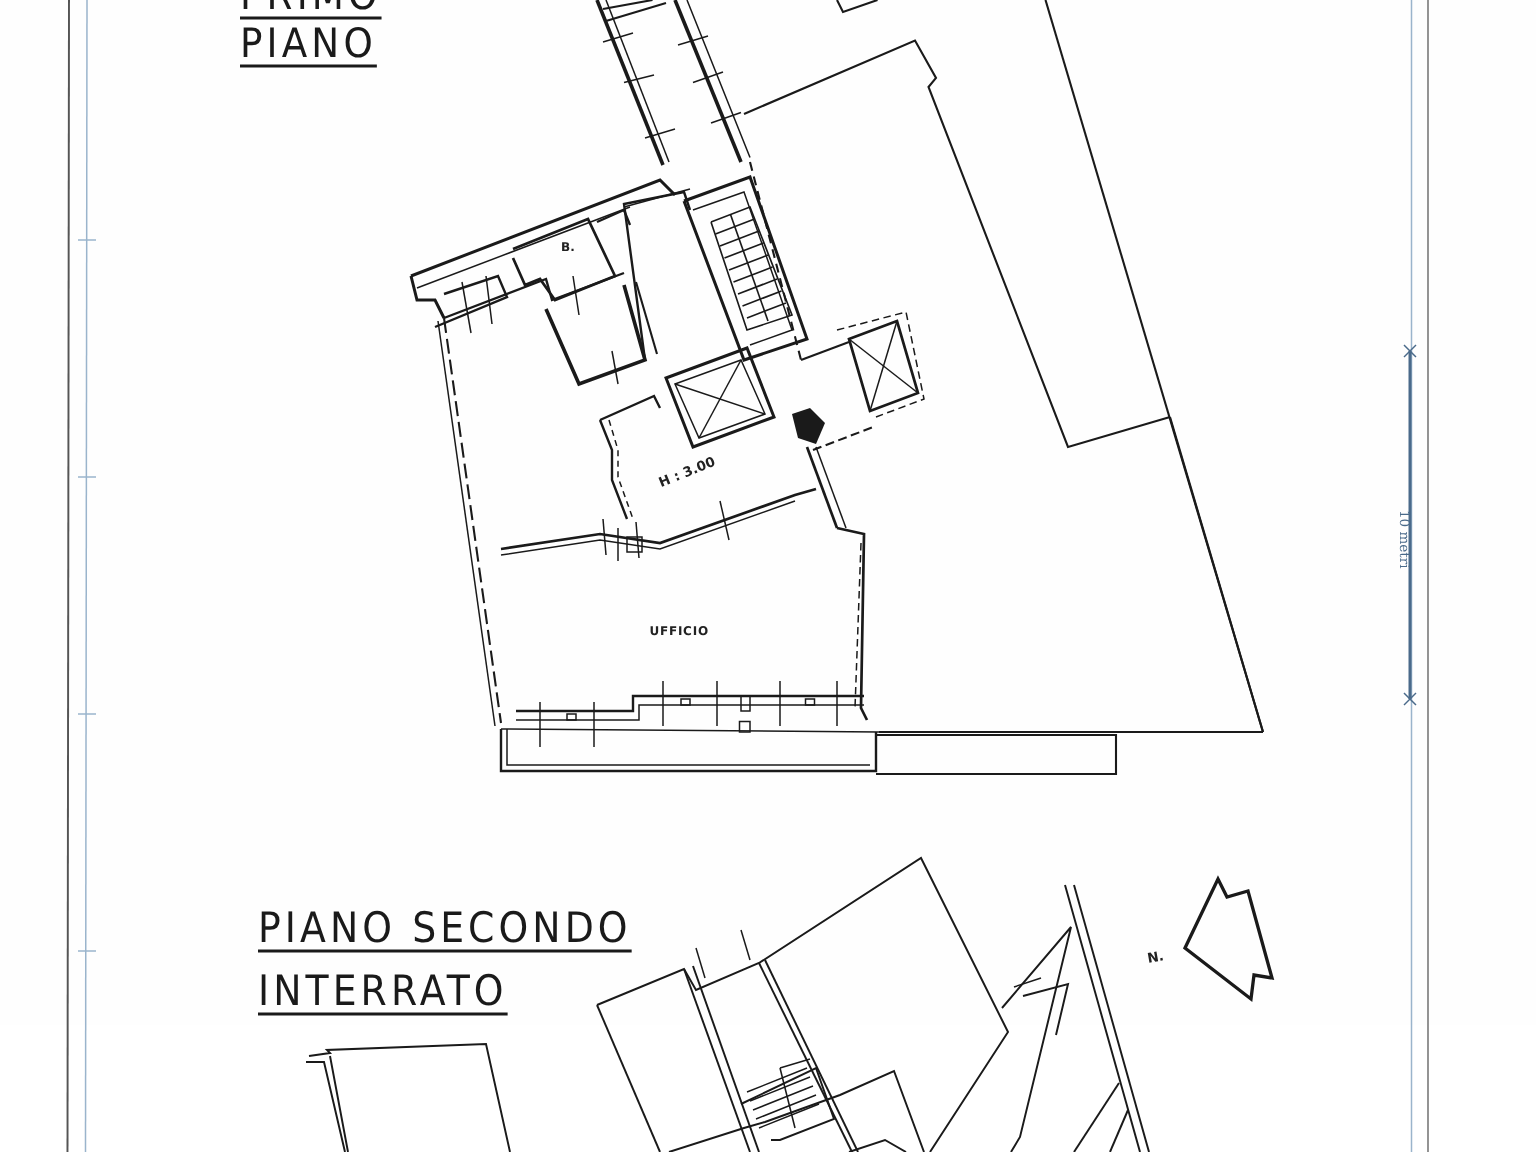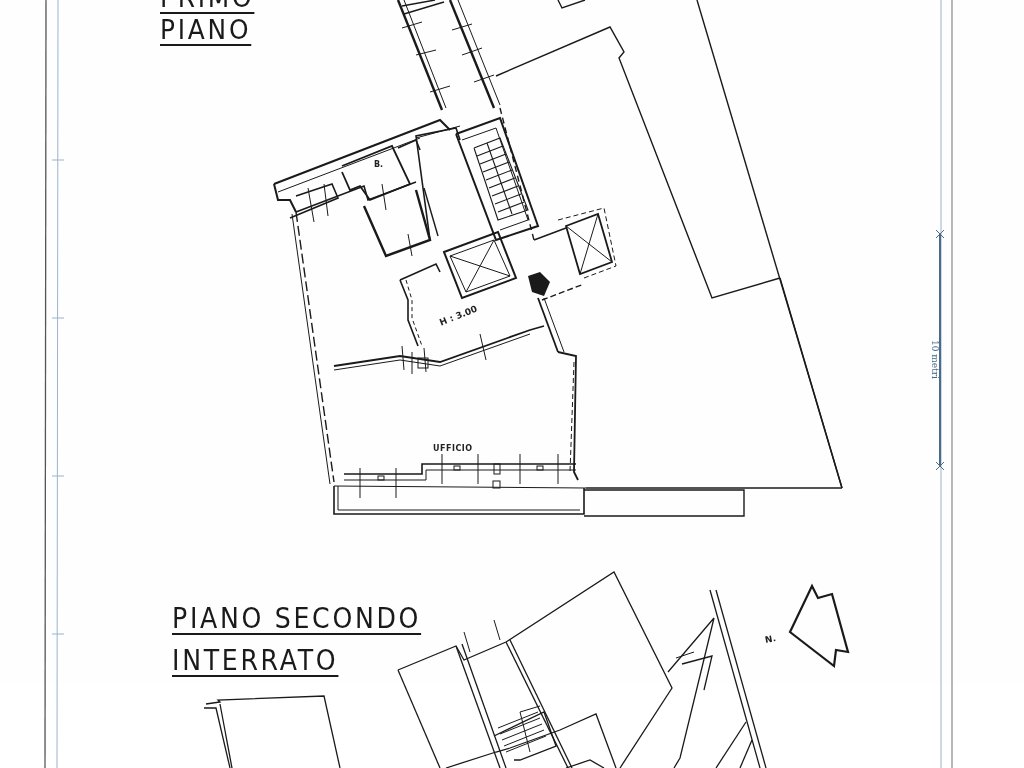--- a/index.html
+++ b/index.html
@@ -5,21 +5,21 @@
   html, body { margin:0; padding:0; background:#ffffff; }
   body { width:1024px; height:768px; overflow:hidden; position:relative; font-family:"DejaVu Sans Mono", monospace; }
   .sheet { position:absolute; left:0; top:0; width:1024px; height:683px; background:#fefefe; }
   svg.plan { position:absolute; left:0; top:0; }
   .title { position:absolute; font-family:"DejaVu Sans", sans-serif; font-weight:400; color:#1a1a1a; letter-spacing:3px; text-decoration:underline; text-decoration-thickness:2px; text-underline-offset:5px; white-space:nowrap; }
   .title-primo-top { left:160px; top:-18px; font-size:27px; transform:scaleX(0.92); transform-origin:left; }
   .title-primo { left:160px; top:14px; font-size:27px; transform:scaleX(0.92); transform-origin:left; }
   .title-secondo { left:172px; top:602px; font-size:28px; transform:scaleX(0.9); transform-origin:left; }
   .title-interrato { left:172px; top:644px; font-size:28px; transform:scaleX(0.9); transform-origin:left; }
   .room-label { position:absolute; font-family:"DejaVu Sans", sans-serif; font-weight:700; color:#222; white-space:nowrap; }
-  .lbl-ufficio { left:433px; top:444px; font-size:8px; letter-spacing:0.5px; }
+  .lbl-ufficio { left:433px; top:416px; font-size:8px; letter-spacing:0.5px; }
   .lbl-height { left:440px; top:318px; font-size:9px; transform:rotate(-22deg); transform-origin:left; }
   .lbl-b { left:374px; top:160px; font-size:8px; }
   .lbl-north { left:765px; top:634px; font-size:9px; transform:rotate(-10deg); }
   .lbl-scale { position:absolute; left:940px; top:340px; font-family:"DejaVu Serif", serif; font-size:9px; color:#4a6a8a; transform:rotate(90deg); transform-origin:left top; white-space:nowrap; }
 </style>
 </head>
 <body>
 
 <div class="sheet">
 

